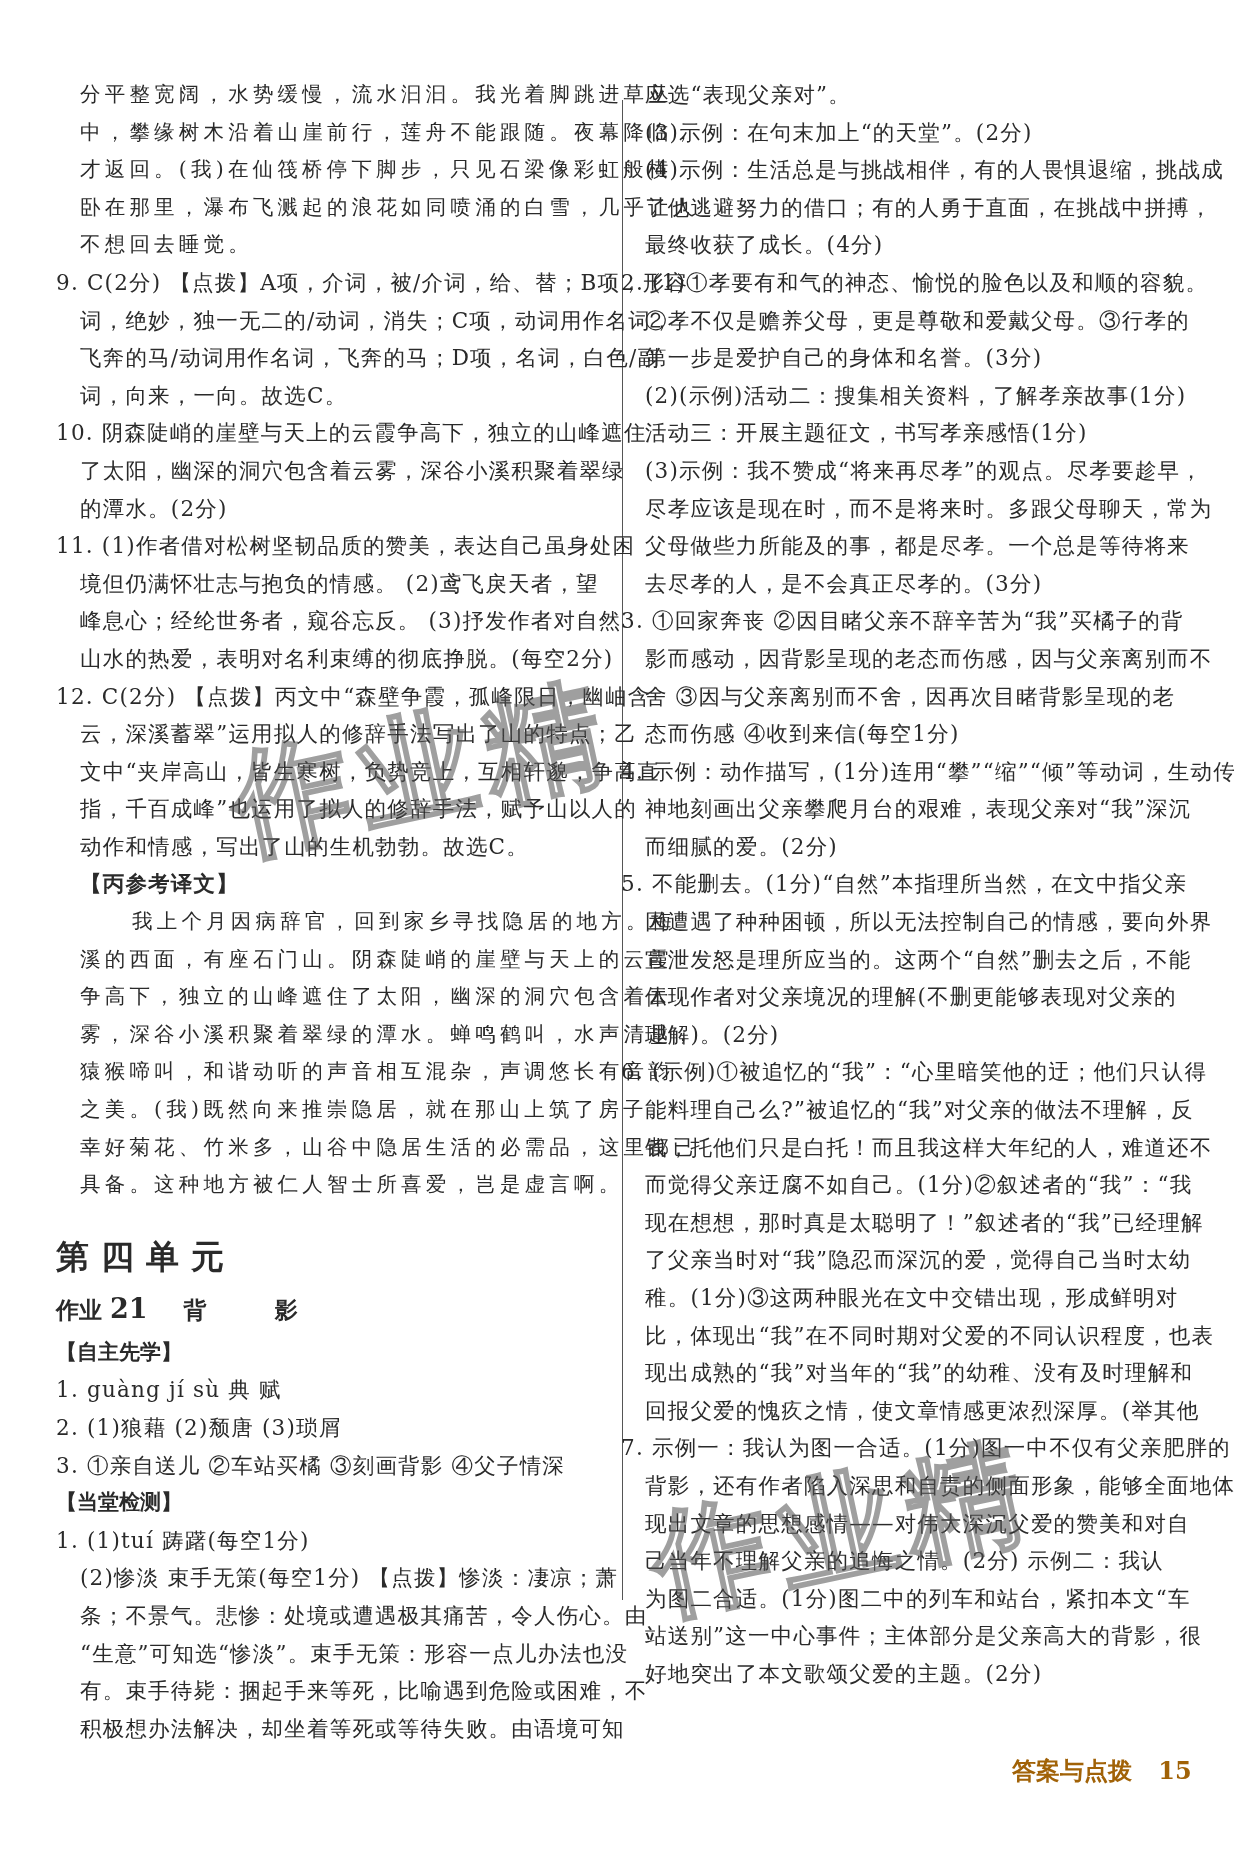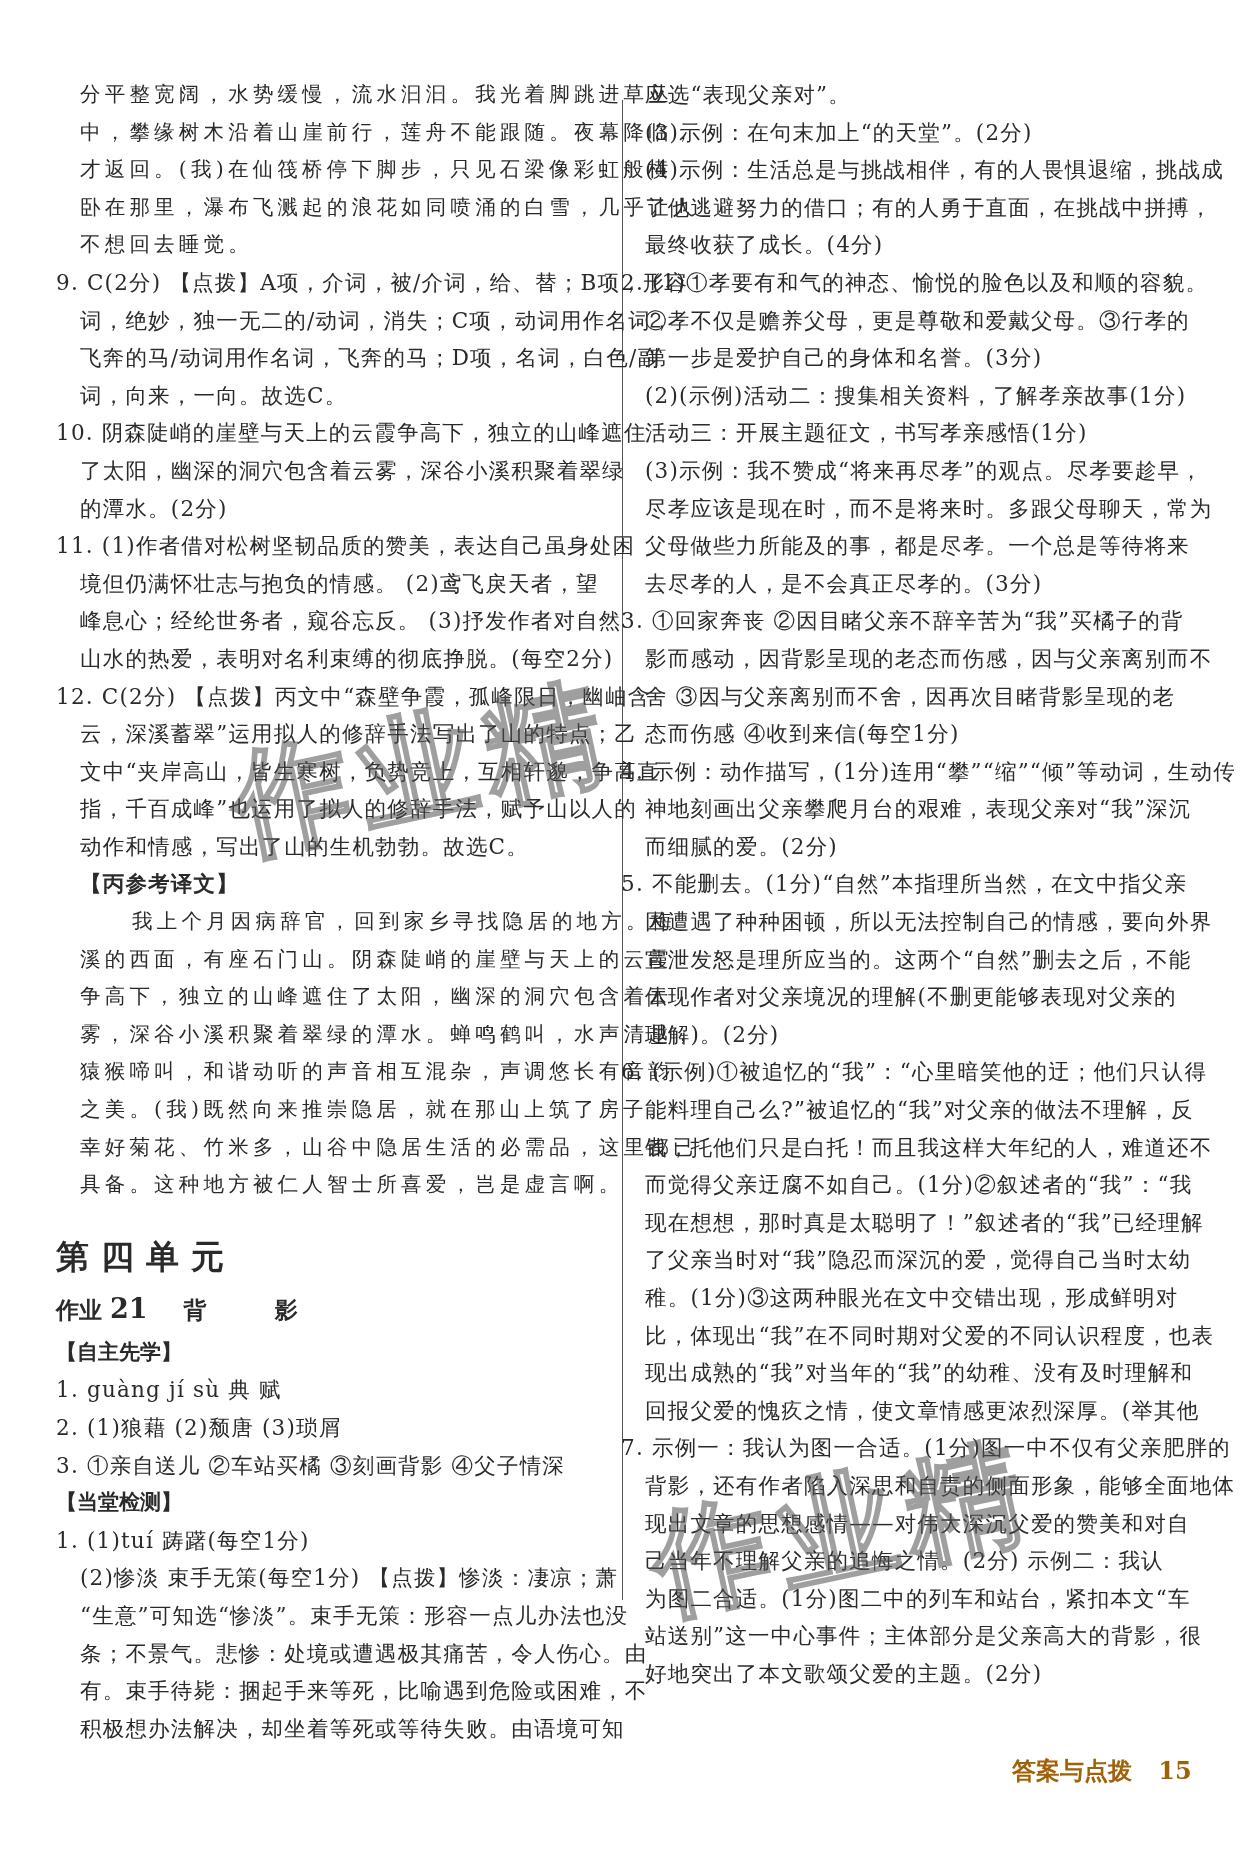--- a/index.html
+++ b/index.html
@@ -83,22 +83,22 @@
   </div>
 
   <div class="section-head" style="margin-left:-24px">【自主先学】</div>
   <div class="line" style="margin-left:-24px">1. guàng   jí   sù   典   赋</div>
   <div class="line" style="margin-left:-24px">2. (1)狼藉  (2)颓唐  (3)琐屑</div>
   <div class="line" style="margin-left:-24px">3. ①亲自送儿  ②车站买橘  ③刻画背影  ④父子情深</div>
 
   <div class="section-head" style="margin-left:-24px">【当堂检测】</div>
   <div class="line" style="margin-left:-24px">1. (1)tuí   踌躇(每空1分)</div>
   <div class="line">(2)惨淡  束手无策(每空1分)  【点拨】惨淡：凄凉；萧</div>
+  <div class="line">条；不景气。悲惨：处境或遭遇极其痛苦，令人伤心。由</div>
   <div class="line">“生意”可知选“惨淡”。束手无策：形容一点儿办法也没</div>
-  <div class="line">条；不景气。悲惨：处境或遭遇极其痛苦，令人伤心。由</div>
   <div class="line">有。束手待毙：捆起手来等死，比喻遇到危险或困难，不</div>
   <div class="line">积极想办法解决，却坐着等死或等待失败。由语境可知</div>
 </div>
 
 <div class="col col-right">
   <div class="line">应选“表现父亲对”。</div>
   <div class="line">(3)示例：在句末加上“的天堂”。(2分)</div>
   <div class="line">(4)示例：生活总是与挑战相伴，有的人畏惧退缩，挑战成</div>
   <div class="line">了他逃避努力的借口；有的人勇于直面，在挑战中拼搏，</div>
   <div class="line">最终收获了成长。(4分)</div>

